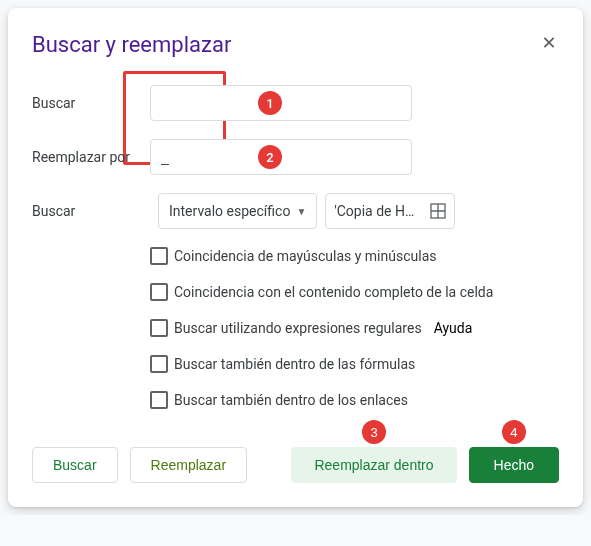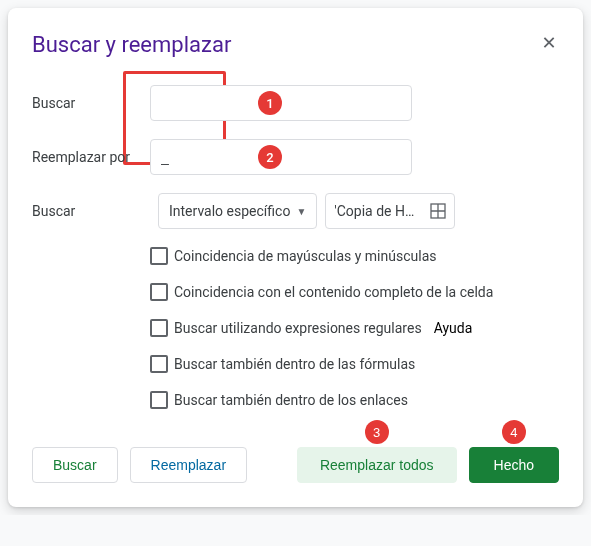--- a/index.html
+++ b/index.html
@@ -135,21 +135,21 @@
       font-weight: 500;
       cursor: pointer;
       display: flex;
       align-items: center;
       justify-content: center;
       border: 1px solid #dadce0;
       background: #fff;
       position: relative;
     }
     .btn-find { color: #188038; }
-    .btn-replace { color: #0369a1; }
+    .btn-replace { color: #4d7c0f; }
     .btn-replace-all {
       background: #e6f4ea;
       border-color: #e6f4ea;
       color: #188038;
       padding: 0 22px;
     }
     .btn-done {
       background: #188038;
       border-color: #188038;
       color: #fff;
@@ -246,20 +246,20 @@
   <div class="footer">
     <button class="btn btn-find">
       <span>Buscar</span>
     </button>
     <button class="btn btn-replace">
       <span>Reemplazar</span>
     </button>
     <div style="flex:1"></div>
     <button class="btn btn-replace-all">
       <div class="callout" style="left:50%;top:-28px;transform:translateX(-50%)">3</div>
-      <span>Reemplazar todos</span>
+      <span>Reemplazar dentro</span>
     </button>
     <button class="btn btn-done">
       <div class="callout" style="left:50%;top:-28px;transform:translateX(-50%)">4</div>
       <span>Hecho</span>
     </button>
   </div>
 </div>
 
 </body></html>

